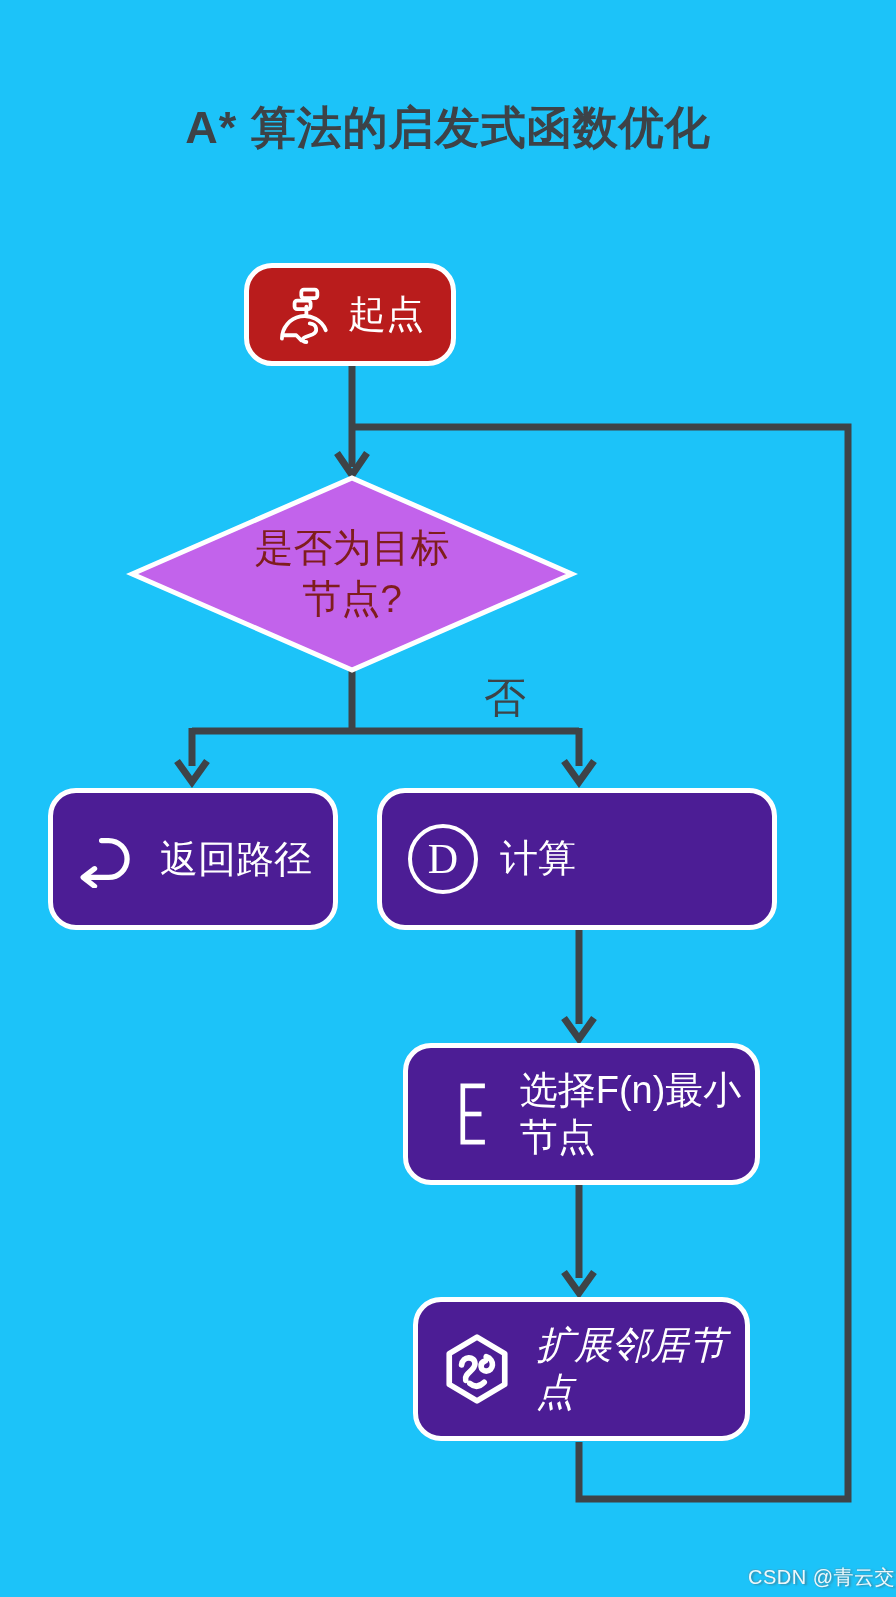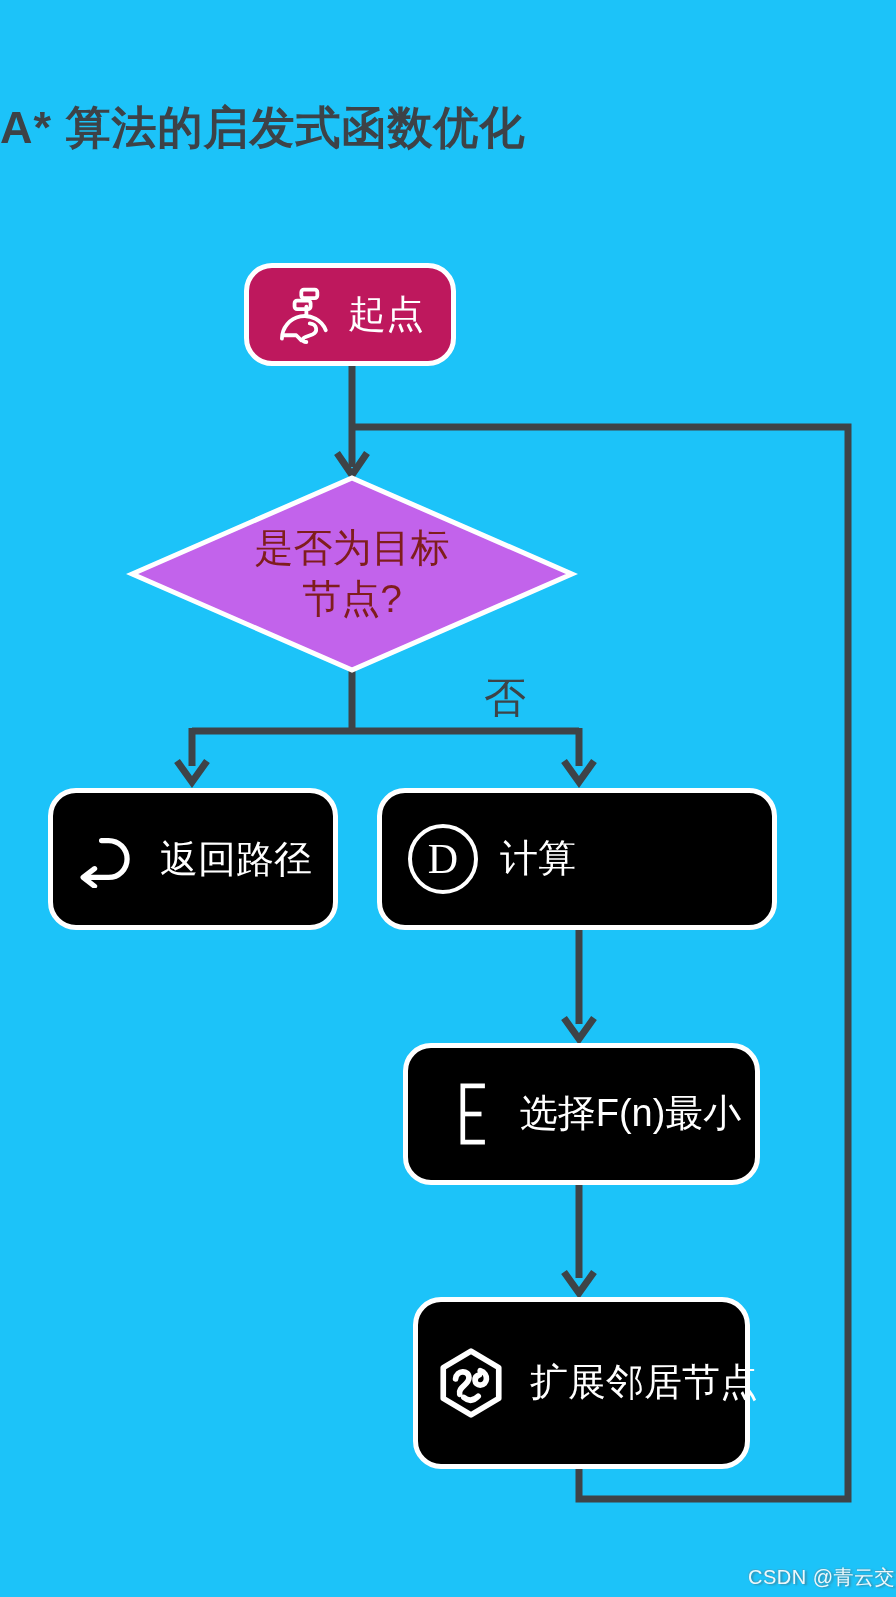--- a/index.html
+++ b/index.html
@@ -4,53 +4,53 @@
 <style>
   html,body{margin:0;padding:0;}
   body{
     width:896px;height:1597px;
     position:relative;overflow:hidden;
     background:#1cc3f9;
     font-family:"Liberation Sans","DejaVu Sans",sans-serif;
   }
   .title{
     position:absolute;top:98px;left:0;width:896px;
-    text-align:left;font-size:45px;font-weight:bold;
+    text-align:center;font-size:45px;font-weight:bold;
     color:#3d4247;letter-spacing:1px;
   }
   #connectors{position:absolute;left:0;top:0;z-index:1;}
   #connectors path,#connectors polyline{
     fill:none;stroke:#3e4347;stroke-width:7;
   }
   .node{
     position:absolute;z-index:2;box-sizing:border-box;
     border:5px solid #ffffff;border-radius:28px;
     display:flex;align-items:center;color:#ffffff;
   }
-  .node.purple{background:#000000;}
-  .node.gray{background:#be185d;}
+  .node.purple{background:#4c1d95;}
+  .node.gray{background:#b91c1c;}
   .node-label{font-size:38px;font-weight:500;}
-  .text-col{display:flex;line-height:1.24;}
+  .text-col{display:flex;flex-direction:column;line-height:1.24;}
   .text-col .node-label{white-space:nowrap;}
   .start-node{left:244px;top:263px;width:212px;height:103px;justify-content:center;gap:18px;}
   .diamond-wrap{position:absolute;left:126px;top:472px;width:452px;height:204px;z-index:2;}
   .diamond-wrap svg{position:absolute;left:0;top:0;}
   .diamond-text{
     position:absolute;left:0;top:0;width:452px;height:204px;
     display:flex;flex-direction:column;align-items:center;justify-content:center;
     color:#7f1d1d;font-size:39px;font-weight:500;line-height:1.3;
   }
   .no-label{
     position:absolute;left:484px;top:670px;z-index:2;
     font-size:42px;font-weight:500;color:#3e4347;
   }
   .box-return{left:48px;top:788px;width:290px;height:142px;justify-content:center;gap:22px;}
   .box-compute{left:377px;top:788px;width:400px;height:142px;padding-left:26px;gap:22px;}
   .box-select{left:403px;top:1043px;width:357px;height:142px;padding-left:34px;gap:30px;justify-content:center;}
-  .box-expand{left:413px;top:1297px;width:337px;height:172px;padding-left:16px;gap:22px;}
+  .box-expand{left:413px;top:1297px;width:337px;height:144px;padding-left:22px;gap:22px;font-style:italic;}
   .icon{display:flex;align-items:center;justify-content:center;flex:0 0 auto;}
   .icon svg{display:block;}
   .circle-d{
     width:62px;height:62px;border:4px solid #fff;border-radius:50%;
     display:flex;align-items:center;justify-content:center;
     font-family:"Liberation Serif","DejaVu Serif",serif;
     font-size:42px;font-weight:400;color:#fff;
   }
   .watermark{
     position:absolute;right:1px;bottom:6px;z-index:3;
@@ -127,20 +127,21 @@
 
 <div class="node purple box-select">
   <span class="icon">
     <svg width="34" height="76" viewBox="0 0 40 76" fill="none" stroke="#ffffff" stroke-width="5.5" stroke-linecap="butt">
       <path d="M34 5 H8 V71 H34"></path>
       <path d="M8 38 H30"></path>
     </svg>
   </span>
   <span class="text-col">
     <span class="node-label">选择F(n)最小</span>
+    <span class="node-label">节点</span>
   </span>
 </div>
 
 <div class="node purple box-expand">
   <span class="icon">
     <svg width="74" height="74" viewBox="0 0 72 72" fill="none" stroke="#ffffff" stroke-width="5.5" stroke-linecap="round" stroke-linejoin="round">
       <polygon points="36,5 63,21 63,51 36,67 9,51 9,21"></polygon>
       <path d="M21 32 c1 -9 13 -9 13 -1 c0 7 -11 9 -9 16"></path>
       <path d="M45 24 c9 3 7 14 0 14 c-6 0 -7 -8 -1 -10"></path>
       <path d="M29 50 q7 6 14 -1"></path>

